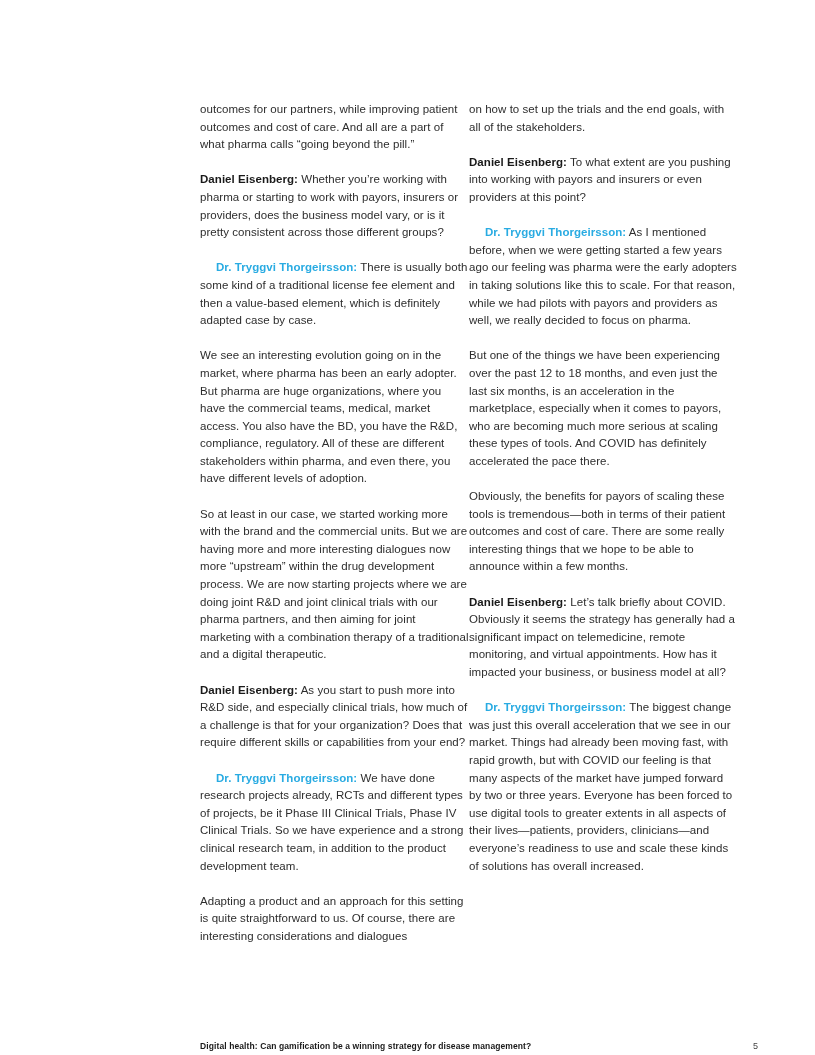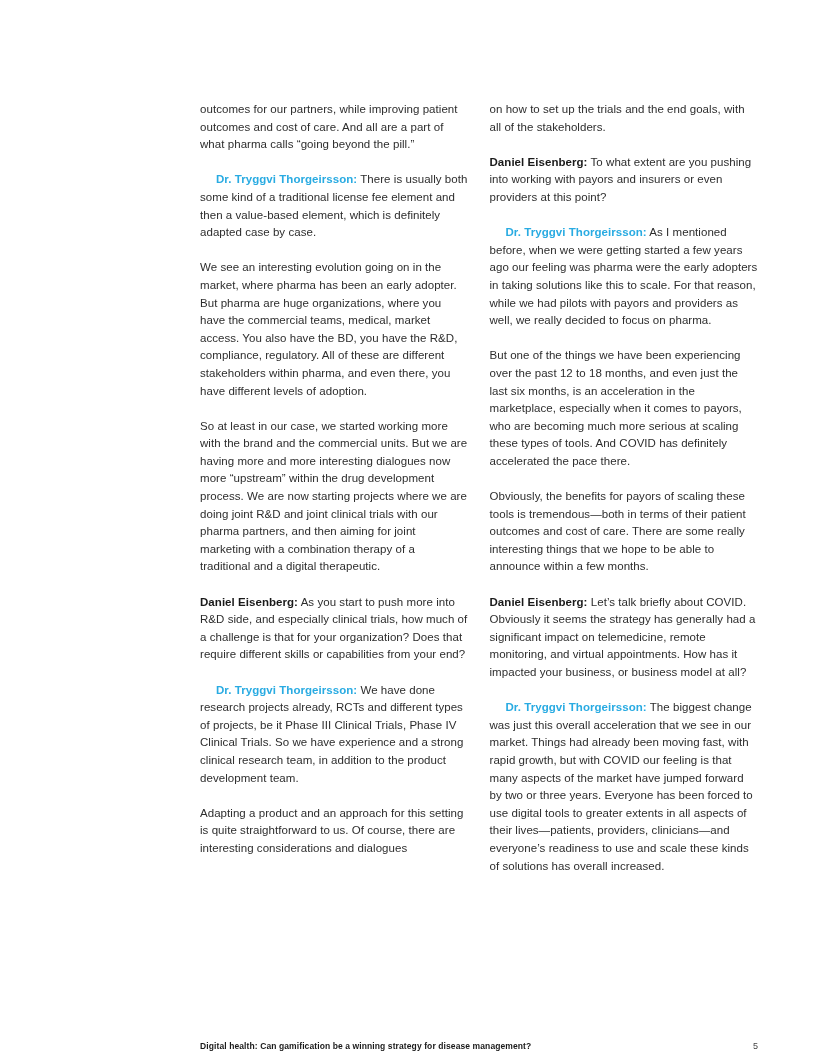--- a/index.html
+++ b/index.html
@@ -11,21 +11,20 @@
     font-family: "Liberation Sans", sans-serif;
     color: #2d2d2d;
     overflow: hidden;
   }
   .content {
     position: absolute;
     left: 200px;
     top: 101px;
     width: 558px;
     display: flex;
-    gap: 21px;
   }
   .col {
     width: 269px;
     font-size: 11.5px;
     line-height: 17.6px;
     letter-spacing: 0.05px;
   }
   .col p { margin: 0 0 17.6px 0; }
   .col p:last-child { margin-bottom: 0; }
   .speaker { font-weight: bold; }
@@ -53,20 +52,21 @@
 </style>
 </head>
 <body>
 
 <div class="page">
 
   <div class="content">
 
     <div class="col">
       <p><span>outcomes for our partners, while improving patient outcomes and cost of care. And all are a part of what pharma calls “going beyond the pill.”</span></p>
+      <p><span class="speaker sp-de" style="color: rgb(26, 26, 26);">Daniel Eisenberg:</span> <span>Whether you’re working with pharma or starting to work with payors, insurers or providers, does the business model vary, or is it pretty consistent across those different groups?</span></p>
       <p><span class="speaker sp-tt" style="color: rgb(41, 171, 226);">Dr. Tryggvi Thorgeirsson:</span> <span>There is usually both some kind of a traditional license fee element and then a value-based element, which is definitely adapted case by case.</span></p>
       <p><span>We see an interesting evolution going on in the market, where pharma has been an early adopter. But pharma are huge organizations, where you have the commercial teams, medical, market access. You also have the BD, you have the R&amp;D, compliance, regulatory. All of these are different stakeholders within pharma, and even there, you have different levels of adoption.</span></p>
       <p><span>So at least in our case, we started working more with the brand and the commercial units. But we are having more and more interesting dialogues now more “upstream” within the drug development process. We are now starting projects where we are doing joint R&amp;D and joint clinical trials with our pharma partners, and then aiming for joint marketing with a combination therapy of a traditional and a digital therapeutic.</span></p>
       <p><span class="speaker sp-de" style="color: rgb(26, 26, 26);">Daniel Eisenberg:</span> <span>As you start to push more into R&amp;D side, and especially clinical trials, how much of a challenge is that for your organization? Does that require different skills or capabilities from your end?</span></p>
       <p><span class="speaker sp-tt" style="color: rgb(41, 171, 226);">Dr. Tryggvi Thorgeirsson:</span> <span>We have done research projects already, RCTs and different types of projects, be it Phase III Clinical Trials, Phase IV Clinical Trials. So we have experience and a strong clinical research team, in addition to the product development team.</span></p>
       <p><span>Adapting a product and an approach for this setting is quite straightforward to us. Of course, there are interesting considerations and dialogues</span></p>
     </div>
 
     <div class="col">
       <p><span>on how to set up the trials and the end goals, with all of the stakeholders.</span></p>

